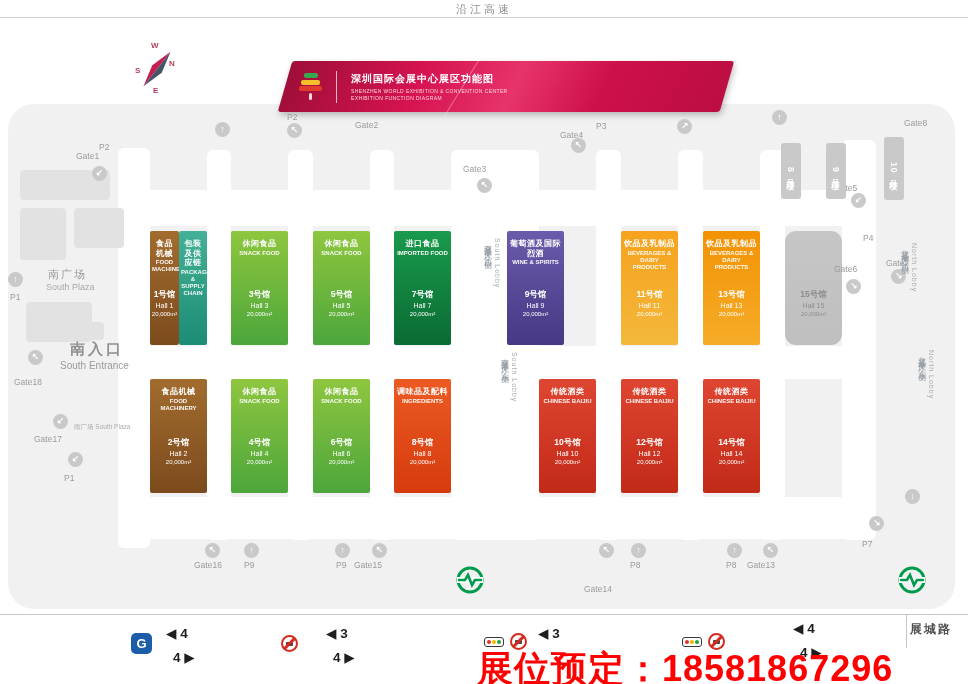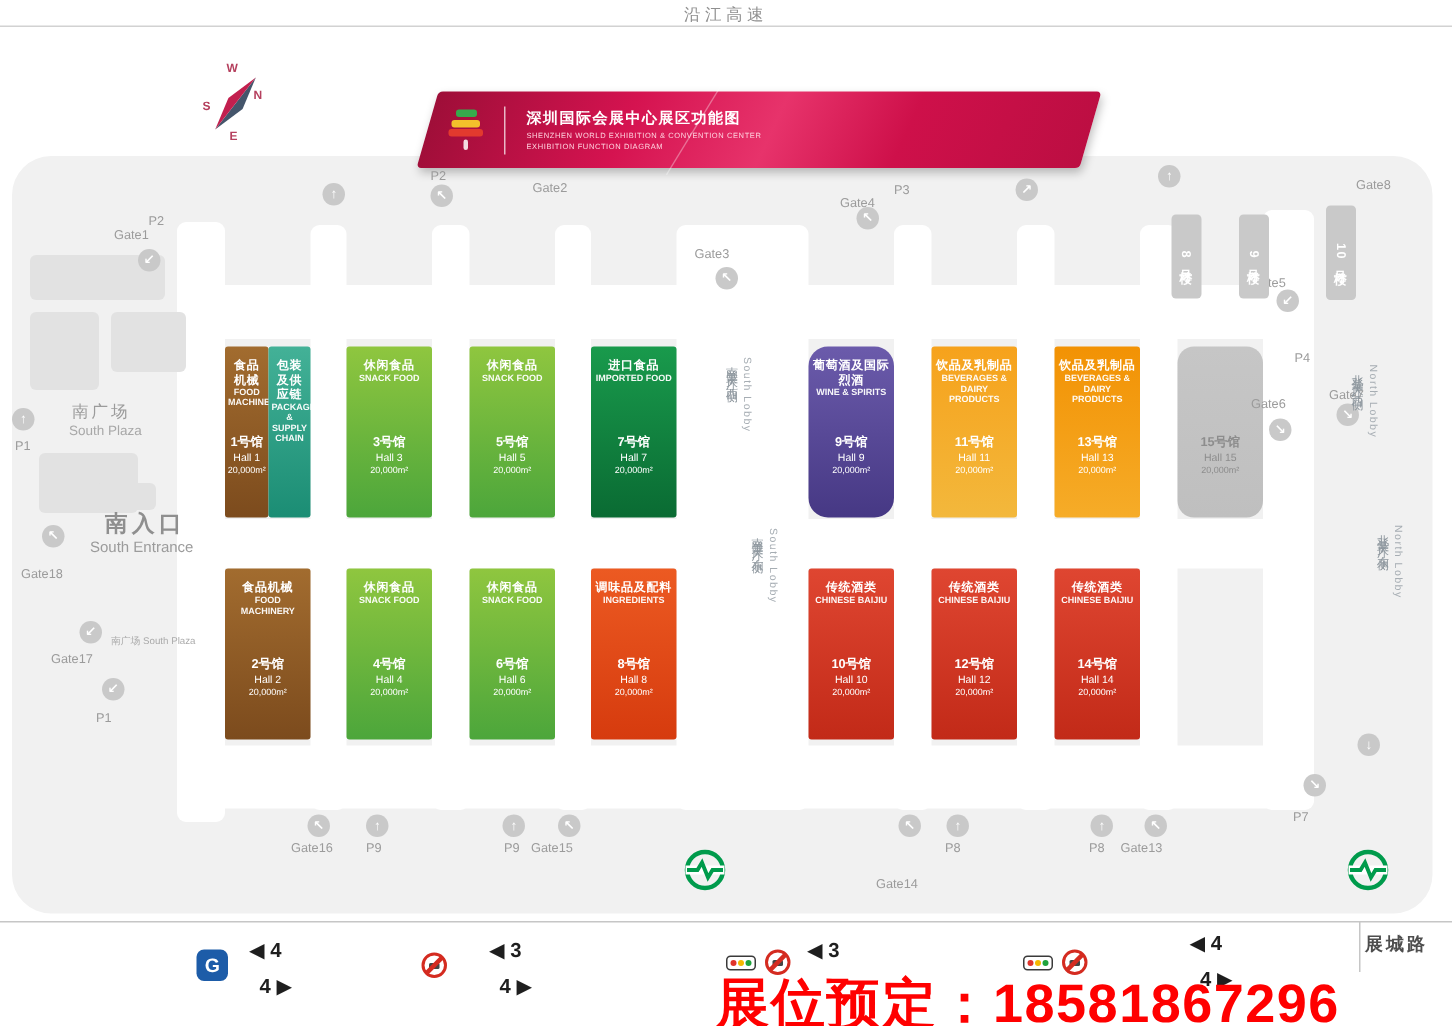--- a/index.html
+++ b/index.html
@@ -173,21 +173,21 @@
       </div>
       <div class="hall" style="left: 394px; top: 231px; width: 57px; height: 114px; background: linear-gradient(rgb(25, 154, 76), rgb(10, 107, 51));">
         <div class="h-cn">进口食品</div>
         <div class="h-en">IMPORTED FOOD</div>
         <div class="h-label">
           <div class="h-no">7号馆</div>
           <div class="h-noen">Hall 7</div>
           <div class="h-area">20,000m²</div>
         </div>
       </div>
-      <div class="hall" style="left: 539px; top: 231px; width: 57px; height: 114px; background: linear-gradient(rgb(107, 91, 171), rgb(70, 56, 132)); border-radius: 13px;">
+      <div class="hall" style="left: 507px; top: 231px; width: 57px; height: 114px; background: linear-gradient(rgb(107, 91, 171), rgb(70, 56, 132));">
         <div class="h-cn">葡萄酒及国际烈酒</div>
         <div class="h-en">WINE &amp; SPIRITS</div>
         <div class="h-label">
           <div class="h-no">9号馆</div>
           <div class="h-noen">Hall 9</div>
           <div class="h-area">20,000m²</div>
         </div>
       </div>
       <div class="hall" style="left: 621px; top: 231px; width: 57px; height: 114px; background: linear-gradient(rgb(246, 162, 28), rgb(243, 184, 60));">
         <div class="h-cn">饮品及乳制品</div>

